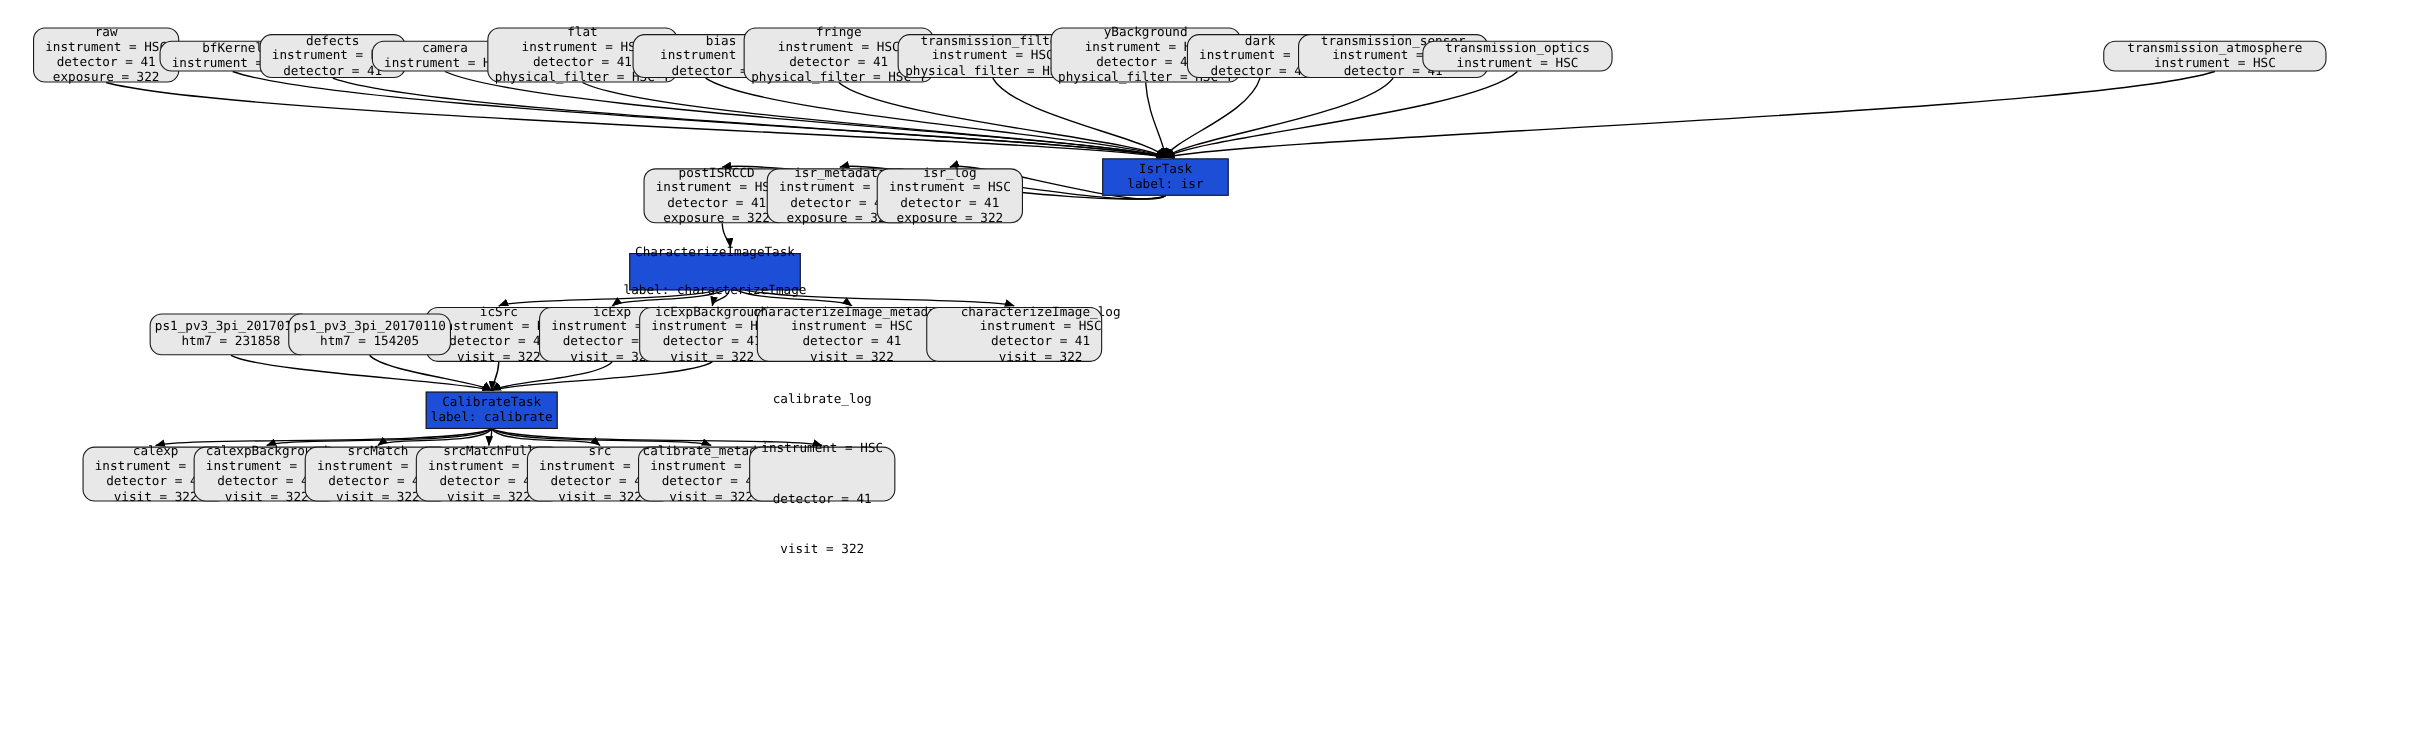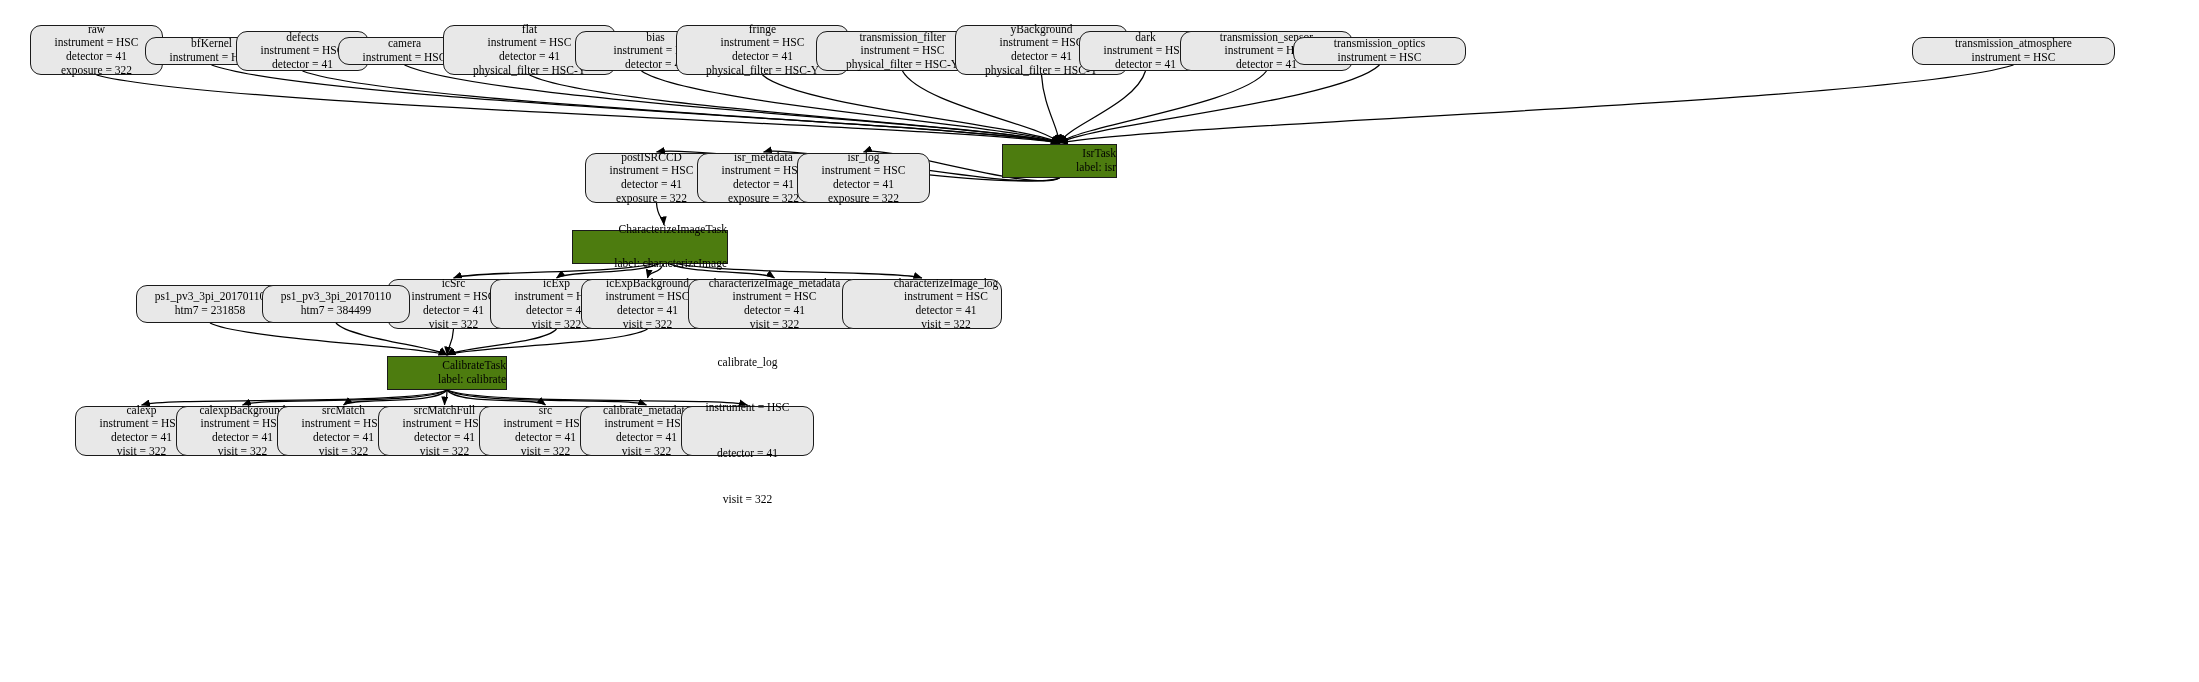--- a/index.html
+++ b/index.html
@@ -12,21 +12,20 @@
     width: 2199px;
     height: 682px;
     font-family: "DejaVu Sans Mono", "Liberation Mono", monospace;
     overflow: hidden;
     position: relative;
   }
   #graph-canvas {
     position: relative;
     width: 2199px;
     height: 682px;
-    font-family: Liberation Serif, serif;
   }
   #edge-layer {
     position: absolute;
     left: 0;
     top: 0;
     width: 2199px;
     height: 682px;
     pointer-events: none;
   }
   .node {
@@ -43,23 +42,22 @@
     font-size: 11.5px;
     line-height: 13.6px;
     white-space: nowrap;
   }
   .node.dataset {
     border-radius: 11px;
     background: #e8e8e8;
   }
   .node.task {
     border-radius: 0;
-    background: #4d7c0f;
+    background: #1d4ed8;
     border-width: 1.6px;
-    align-items: flex-end;
   }
   .node-title {
     display: block;
   }
   .node-line {
     display: block;
   }
 </style>
 </head>
 <body>
@@ -229,21 +227,21 @@
         <span class="node-line">instrument = HSC</span>
         <span class="node-line">detector = 41</span>
         <span class="node-line">visit = 322</span>
       </div>
       <div class="node dataset" style="left: 136px; top: 285px; width: 148px; height: 38px;">
         <span class="node-title">ps1_pv3_3pi_20170110</span>
         <span class="node-line">htm7 = 231858</span>
       </div>
       <div class="node dataset" style="left: 262px; top: 285px; width: 148px; height: 38px;">
         <span class="node-title">ps1_pv3_3pi_20170110</span>
-        <span class="node-line">htm7 = 384499</span>
+        <span class="node-line">htm7 = 154205</span>
       </div>
       <div class="node task" style="left: 387px; top: 356px; width: 120px; height: 34px;">
         <span class="node-title">CalibrateTask</span>
         <span class="node-line">label: calibrate</span>
       </div>
       <div class="node dataset" style="left: 75px; top: 406px; width: 133px; height: 50px; align-items: center;">
         <span class="node-title">calexp</span>
         <span class="node-line">instrument = HSC</span>
         <span class="node-line">detector = 41</span>
         <span class="node-line">visit = 322</span>

